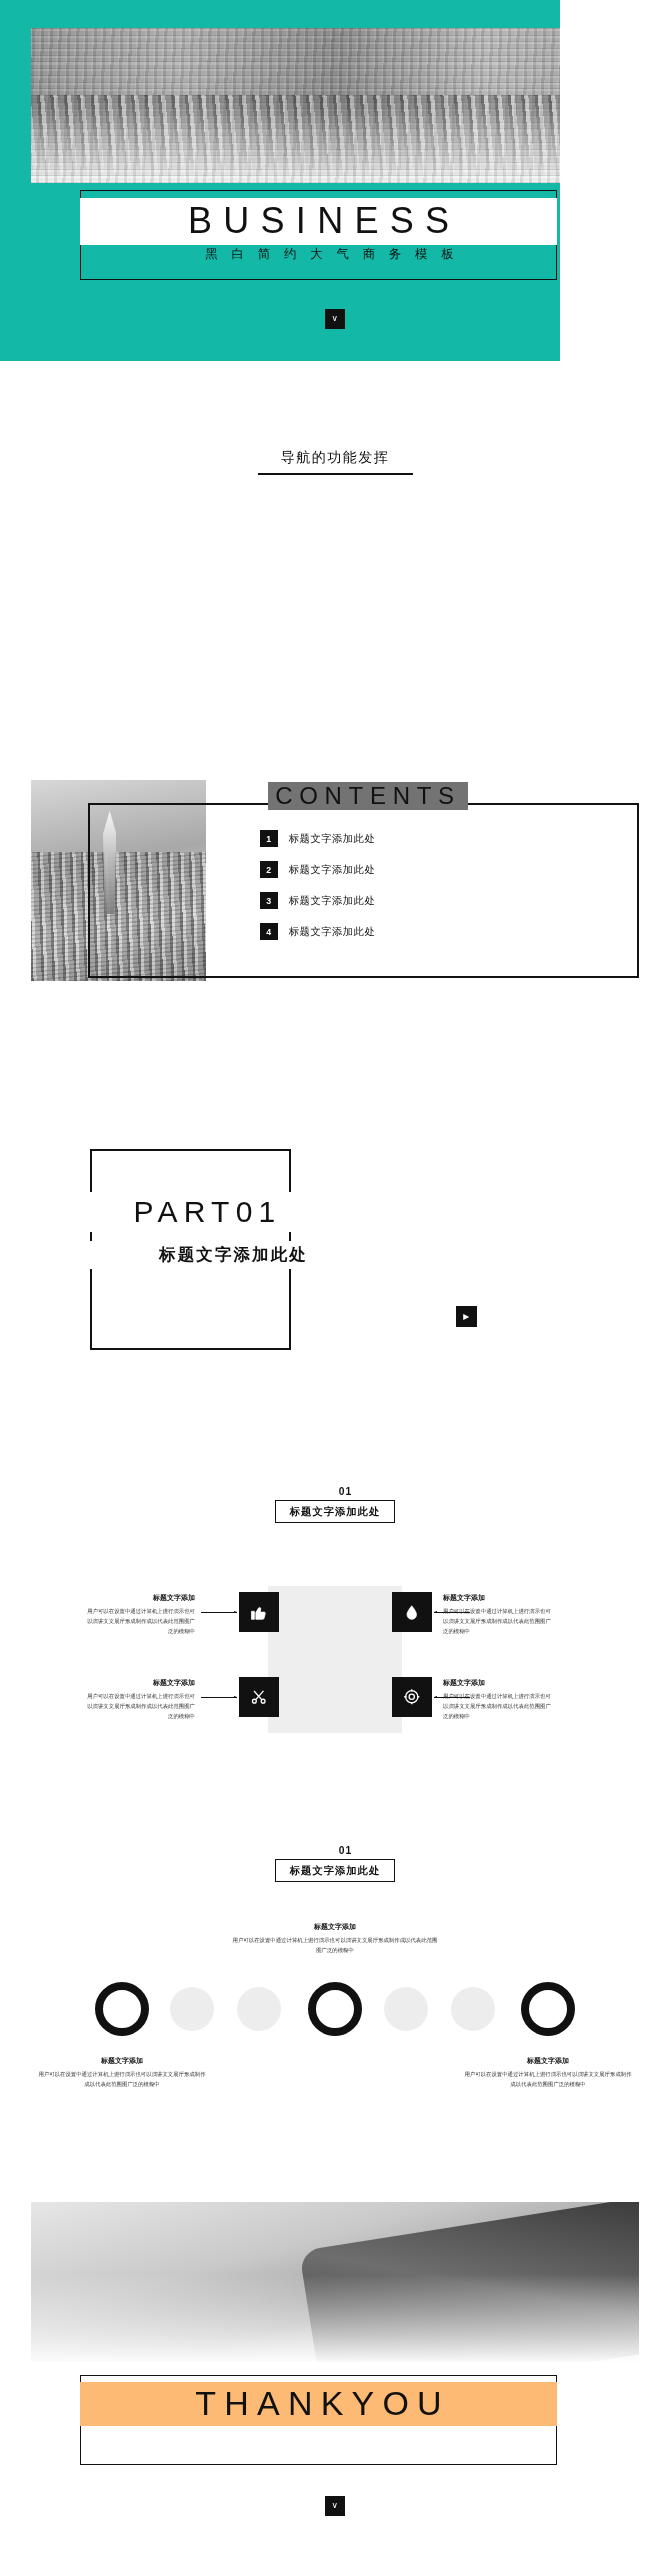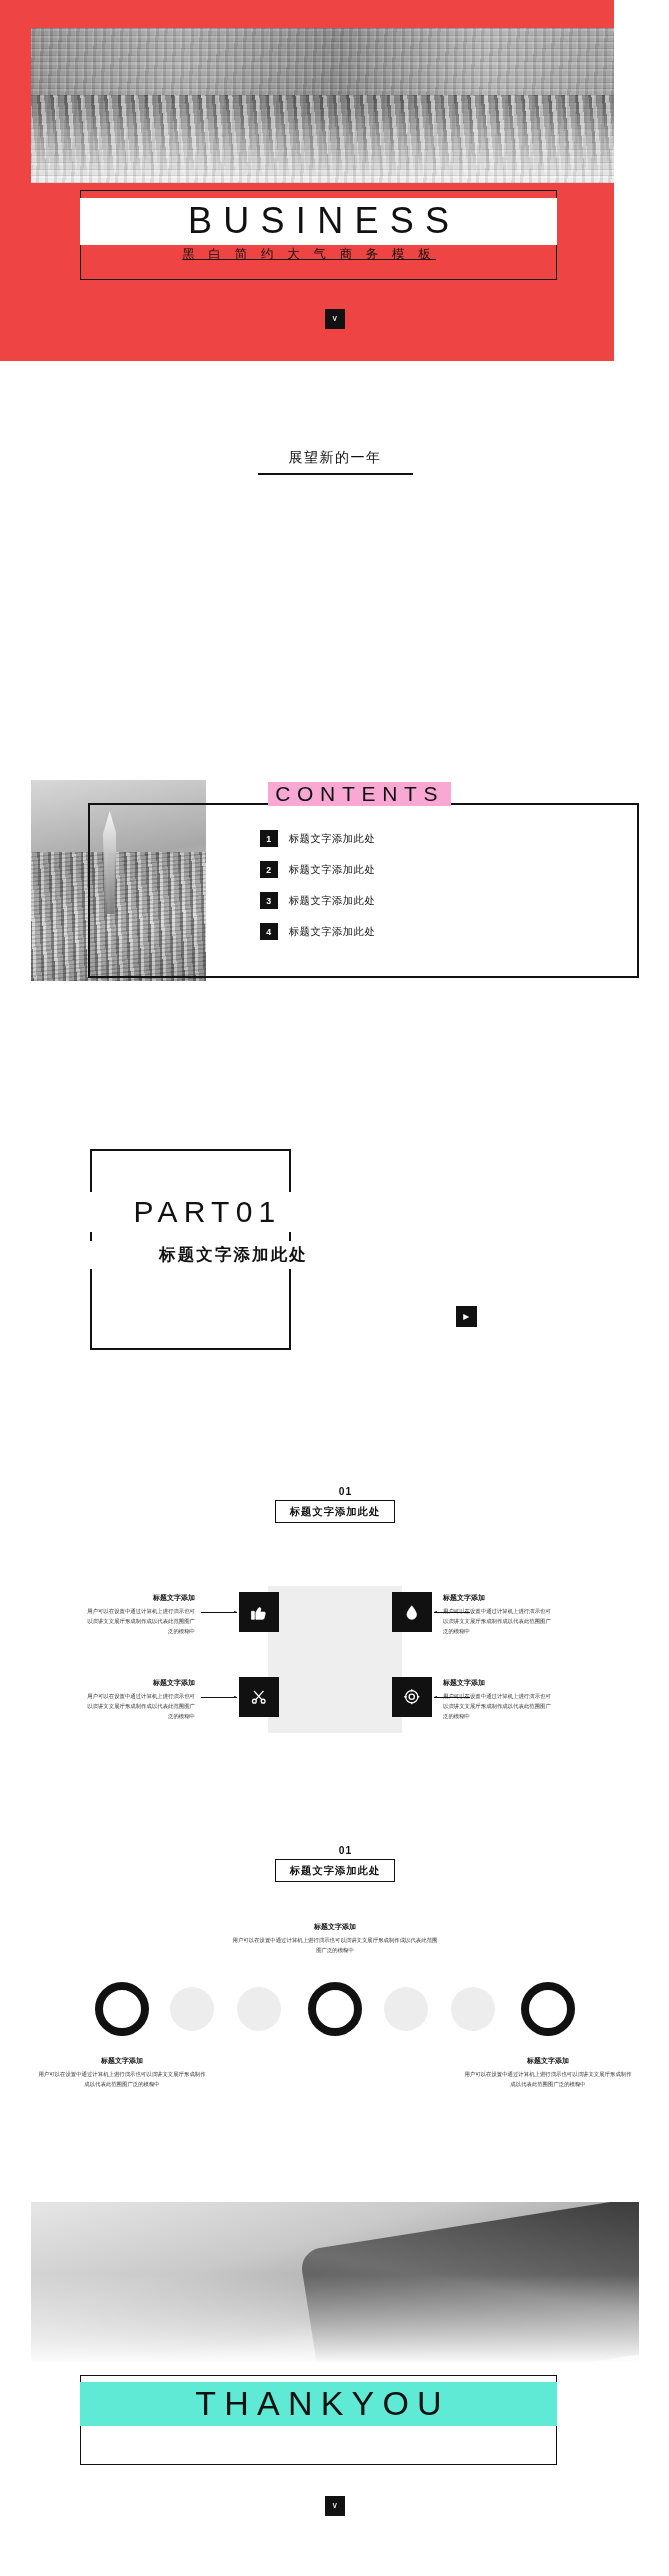--- a/index.html
+++ b/index.html
@@ -14,23 +14,23 @@
     height: 2638px;
     position: relative;
     overflow: hidden;
     background: #ffffff;
   }
 
   
   .cover {
     position: absolute;
     left: 0; top: 0;
-    width: 614px; height: 361px;
+    width: 560px; height: 361px;
     overflow: hidden;
-    background: #ef4444;
+    background: #14b8a6;
   }
   .cover-photo {
     position: absolute;
     left: 31px; top: 28px;
     width: 608px; height: 155px;
     background:
       linear-gradient(180deg, rgba(255,255,255,0) 55%, rgba(255,255,255,0.96) 100%),
       linear-gradient(90deg, #9a9a9a 0%, #b4b4b4 25%, #8e8e8e 50%, #bdbdbd 75%, #a5a5a5 100%);
     filter: grayscale(1);
   }
@@ -65,28 +65,27 @@
     font-size: 36px;
     letter-spacing: 11.3px;
     font-weight: 400;
     color: #111;
     text-indent: 11.3px;
     background: #fff;
     padding: 2.1px 0 3.1px;
   }
   .cover-sub {
     position: absolute;
-    left: 68px; top: 246px;
+    left: 91px; top: 246px;
     width: 477px;
     text-align: center;
     font-size: 12.4px;
     letter-spacing: 5.2px;
     color: #111;
     text-indent: 5.2px;
-    text-decoration: underline;
   }
   .chev {
     width: 19.6px; height: 19.6px;
     background: #111;
     color: #fff;
     display: flex; align-items: center; justify-content: center;
     font-size: 8.8px;
     line-height: 1;
   }
   .cover-chev {
@@ -129,21 +128,21 @@
     position: absolute; left: 72px; top: 31px; width: 13.4px; height: 103px;
     background: linear-gradient(180deg, rgba(250,250,250,0.95), rgba(120,120,120,0.85));
     clip-path: polygon(50% 0%, 100% 22%, 86% 100%, 14% 100%, 0% 22%);
   }
   .cont-frame {
     position: absolute; left: 88px; top: 82px; width: 551px; height: 175px;
     border: 2.1px solid #111;
   }
   .cont-head {
     position: absolute; left: 268px; top: 61px;
-    font-size: 21px; letter-spacing: 6.7px; color: #111; background: #f9a8d4; padding: 0 7.2px;
+    font-size: 24px; letter-spacing: 6.7px; color: #111; background: #737373; padding: 0 7.2px;
   }
   .cont-list { position: absolute; left: 260px; top: 102px; width: 268px; }
   .cont-row { display: flex; align-items: center; height: 31px; }
   .cont-num {
     width: 17.5px; height: 17.5px; background: #111; color: #fff;
     display: flex; align-items: center; justify-content: center;
     font-size: 8.8px; font-weight: 700; margin-right: 11.3px;
   }
   .cont-label { font-size: 10.3px; color: #111; letter-spacing: 0.5px; }
 
@@ -266,21 +265,21 @@
     content: "";
     position: absolute; inset: 0;
     background: linear-gradient(180deg, rgba(255,255,255,0) 45%, rgba(255,255,255,0.97) 100%);
   }
   .thanks-frame {
     position: absolute; left: 80px; top: 201px; width: 477px; height: 90px;
     border: 1.5px solid #111;
   }
   .thanks-title {
     position: absolute; left: 80px; top: 208px; width: 477px; text-align: center;
-    font-size: 34px; letter-spacing: 8.2px; color: #111; background: #5eead4;
+    font-size: 34px; letter-spacing: 8.2px; color: #111; background: #fdba74;
     padding: 2.1px 0 3.1px; text-indent: 8.2px;
   }
   .thanks-sub {
     position: absolute; left: 80px; top: 255px; width: 477px; text-align: center;
     font-size: 12.4px; letter-spacing: 5.2px; color: #111; text-indent: 5.2px;
   }
   .thanks-chev { position: absolute; left: 325px; top: 322px; }
 </style>
 </head>
 <body>
@@ -289,21 +288,21 @@
 
   <section class="cover">
     <div class="cover-photo"></div>
     <div class="cover-frame"></div>
     <div class="cover-title">BUSINESS</div>
     <div class="cover-sub">黑 白 简 约 大 气 商 务 模 板</div>
     <div class="chev cover-chev">∨</div>
   </section>
 
   <section class="preface">
-    <div class="pref-title">展望新的一年</div>
+    <div class="pref-title">导航的功能发挥</div>
     <div class="pref-rule"></div>
   </section>
 
   <section class="contents">
     <div class="cont-photo"></div>
     <div class="cont-frame"></div>
     <div class="cont-head">CONTENTS</div>
     <div class="cont-list">
       <div class="cont-row">
         <span class="cont-num">1</span>

